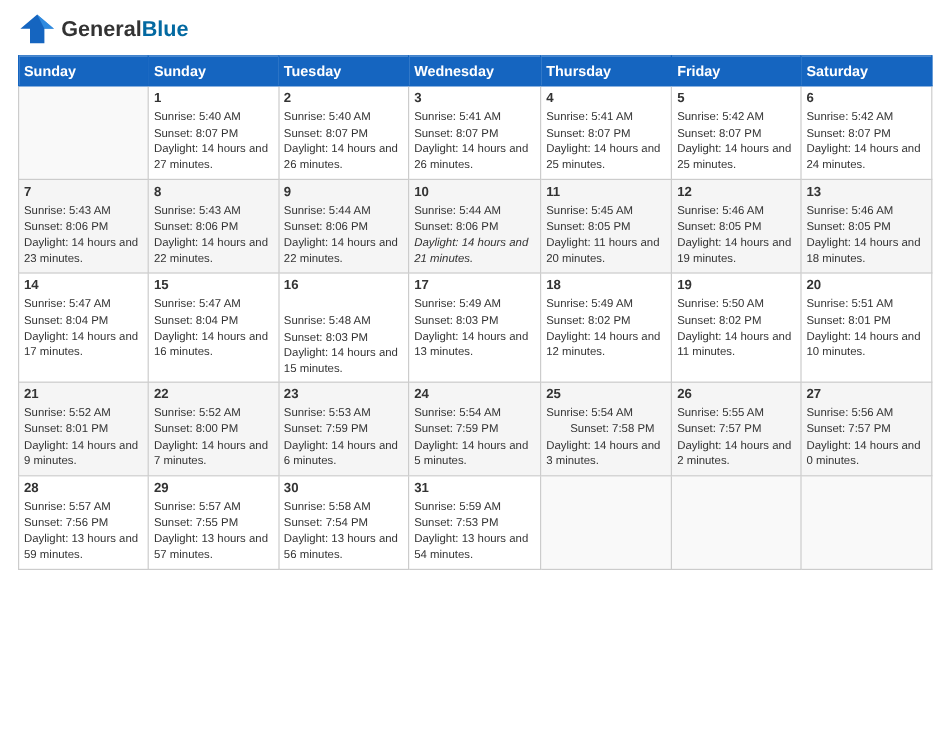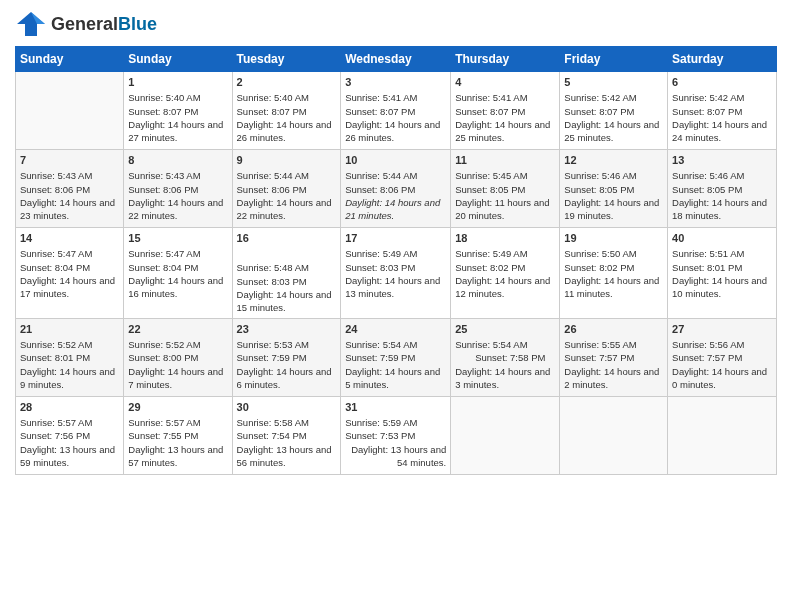--- a/index.html
+++ b/index.html
@@ -224,21 +224,21 @@
             <span style="display: block;">Sunset: 8:02 PM</span>
             <span style="display: block;">Daylight: 14 hours and 12 minutes.</span>
           </td>
           <td>
             <span class="day-number">19</span>
             <span style="display: block;">Sunrise: 5:50 AM</span>
             <span style="display: block;">Sunset: 8:02 PM</span>
             <span style="display: block;">Daylight: 14 hours and 11 minutes.</span>
           </td>
           <td>
-            <span class="day-number">40</span>
+            <span class="day-number">20</span>
             <span style="display: block;">Sunrise: 5:51 AM</span>
             <span style="display: block;">Sunset: 8:01 PM</span>
             <span style="display: block;">Daylight: 14 hours and 10 minutes.</span>
           </td>
         </tr>
         <tr class="row-alt">
           <td>
             <span class="day-number">21</span>
             <span style="display: block;">Sunrise: 5:52 AM</span>
             <span style="display: block;">Sunset: 8:01 PM</span>
@@ -297,21 +297,21 @@
           <td>
             <span class="day-number">30</span>
             <span style="display: block;">Sunrise: 5:58 AM</span>
             <span style="display: block;">Sunset: 7:54 PM</span>
             <span style="display: block;">Daylight: 13 hours and 56 minutes.</span>
           </td>
           <td>
             <span class="day-number">31</span>
             <span style="display: block;">Sunrise: 5:59 AM</span>
             <span style="display: block;">Sunset: 7:53 PM</span>
-            <span style="display: block; text-align: right;">Daylight: 13 hours and 54 minutes.</span>
+            <span style="display: block;">Daylight: 13 hours and 54 minutes.</span>
           </td>
           <td class="empty"></td>
           <td class="empty"></td>
           <td class="empty"></td>
         </tr>
       </tbody>
   </table>
 </div>
 
 </body></html>

